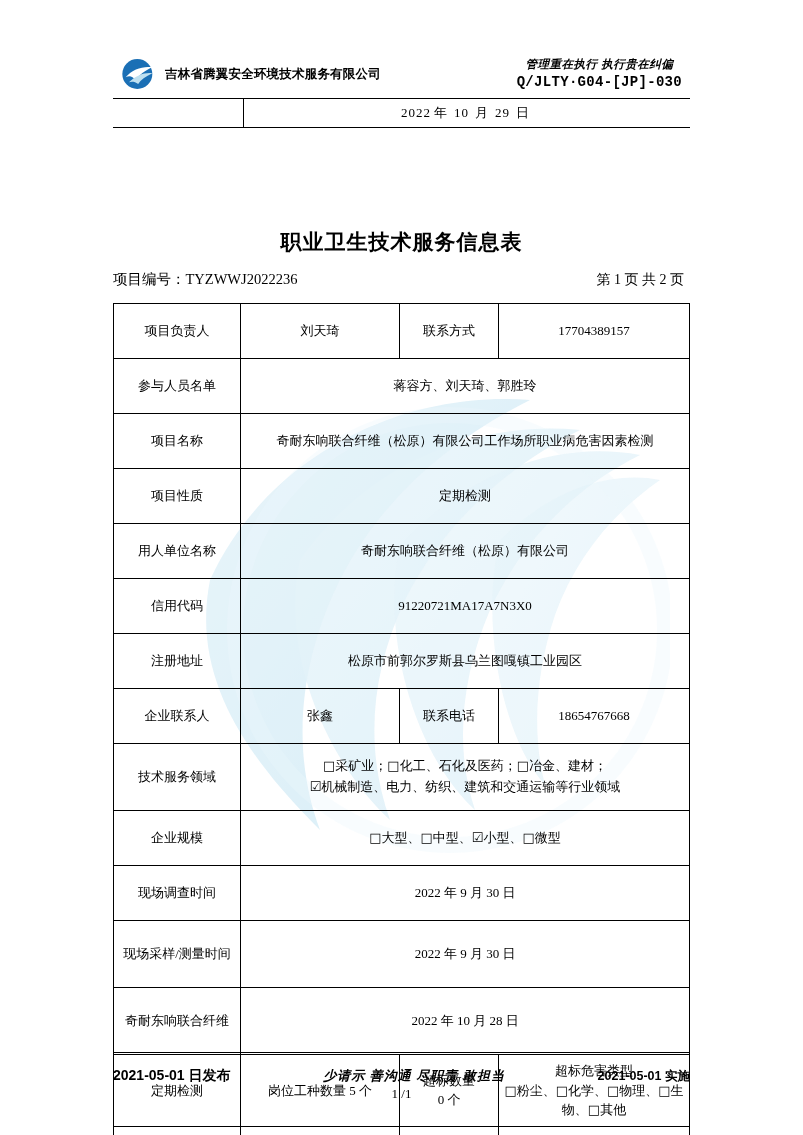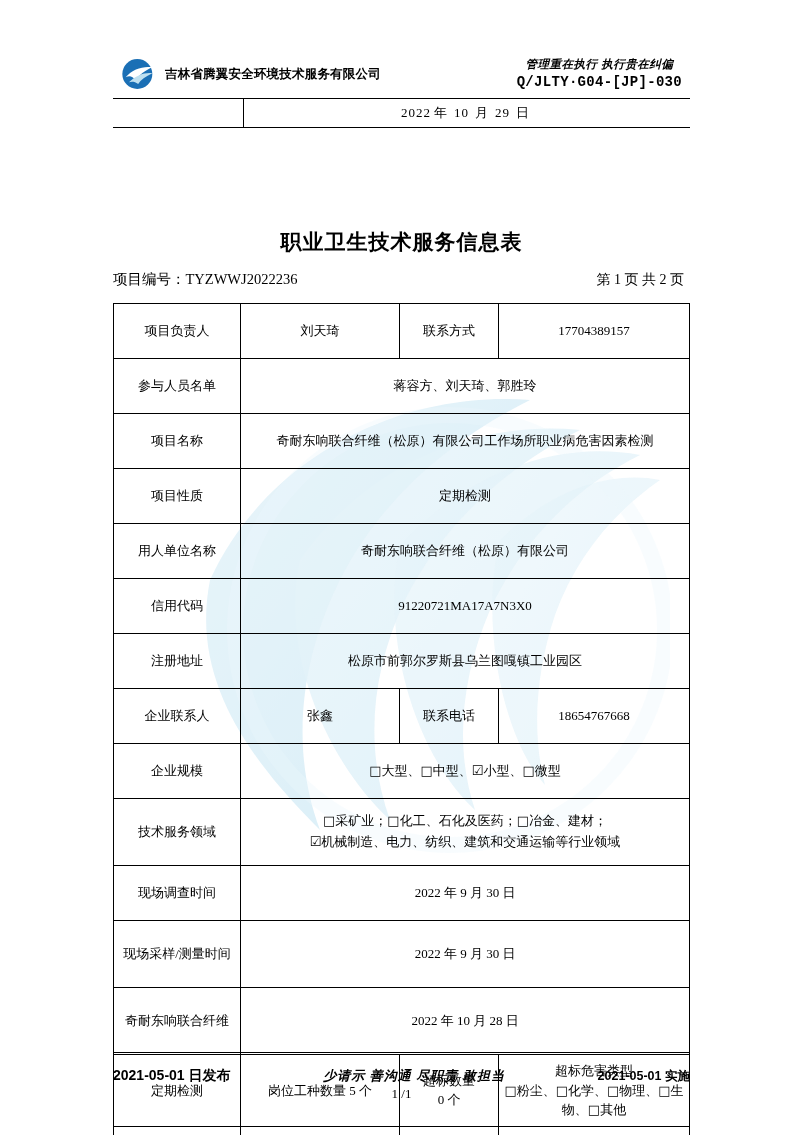--- a/index.html
+++ b/index.html
@@ -301,29 +301,29 @@
         <td class="label tall">注册地址</td>
         <td class="tall" colspan="3">松原市前郭尔罗斯县乌兰图嘎镇工业园区</td>
       </tr>
       <tr>
         <td class="label tall">企业联系人</td>
         <td class="tall">张鑫</td>
         <td class="tall">联系电话</td>
         <td class="tall">18654767668</td>
       </tr>
       <tr>
-        <td class="label tall">企业规模</td>
-        <td class="tall cb" colspan="3">□大型、□中型、☑小型、□微型</td>
-      </tr>
-      <tr>
         <td class="label tall2">技术服务领域</td>
         <td class="tall2 cb" colspan="3">
           <div class="field-line">□采矿业；□化工、石化及医药；□冶金、建材；</div>
           <div class="field-line">☑机械制造、电力、纺织、建筑和交通运输等行业领域</div>
         </td>
+      </tr>
+      <tr>
+        <td class="label tall">企业规模</td>
+        <td class="tall cb" colspan="3">□大型、□中型、☑小型、□微型</td>
       </tr>
       <tr>
         <td class="label tall">现场调查时间</td>
         <td class="tall" colspan="3">2022 年 9 月 30 日</td>
       </tr>
       <tr>
         <td class="label tall2">现场采样/测量时间</td>
         <td class="tall2" colspan="3">2022 年 9 月 30 日</td>
       </tr>
       <tr>

